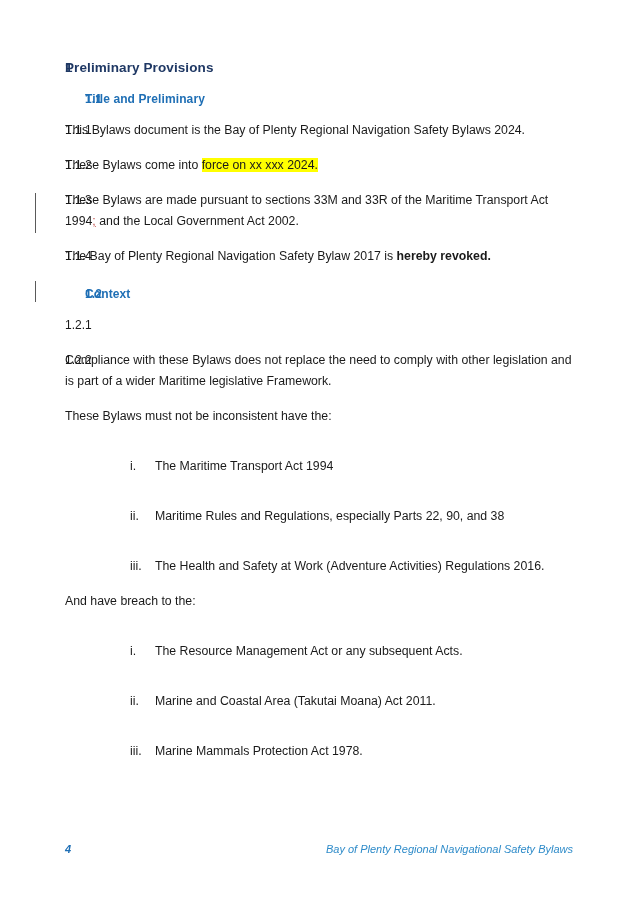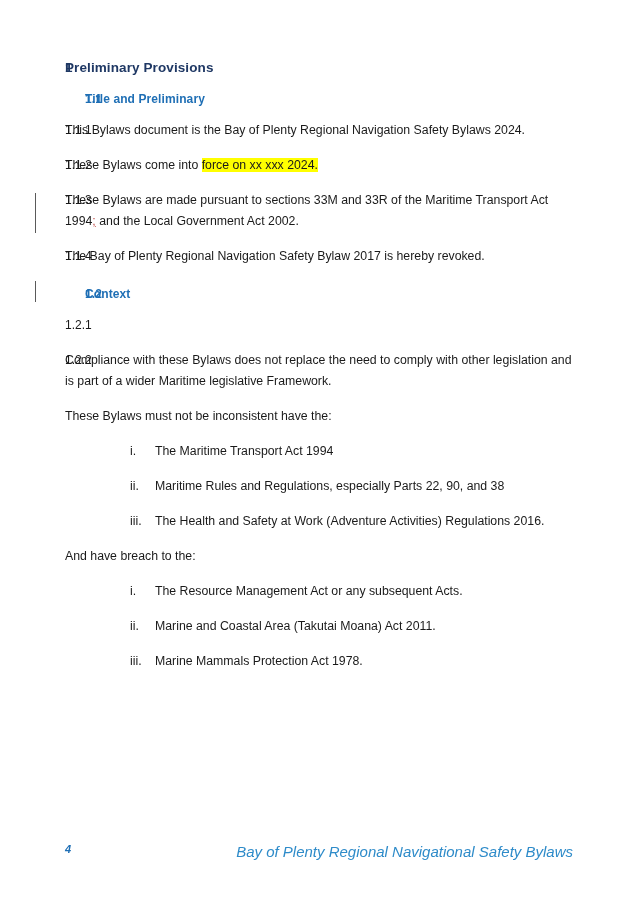--- a/index.html
+++ b/index.html
@@ -90,21 +90,21 @@
   
   .hl {
     background: #ffff00;
   }
   .ins {
     color: #c0504d;
     text-decoration: underline;
     text-decoration-color: #c0504d;
   }
   .bold {
-    font-weight: normal;
+    font-weight: bold;
   }
 
   
   .roman-list {
     margin: 0;
     padding: 0;
     list-style: none;
   }
   .roman-list li {
     display: flex;
@@ -115,20 +115,21 @@
     line-height: 21px;
   }
   .roman-list li .rn {
     flex: none;
     width: 25px;
     box-sizing: border-box;
   }
   .roman-list li .rt {
     flex: 1;
     padding-right: 45px;
+    margin-top: 15px;
   }
   .list-indent {
     padding-left: 130px;
   }
 
   
   .change-bar {
     position: absolute;
     left: 35px;
     width: 1px;
@@ -149,21 +150,21 @@
     top: 0;
     font-size: 11px;
     font-weight: bold;
     font-style: italic;
     color: #1f6fb5;
   }
   .footer .ftitle {
     position: absolute;
     right: 65px;
     top: 0;
-    font-size: 15px;
+    font-size: 11px;
     font-style: italic;
     color: #2e8bc9;
     white-space: nowrap;
   }
 </style>
 </head>
 <body>
 
 <div class="page">
 

